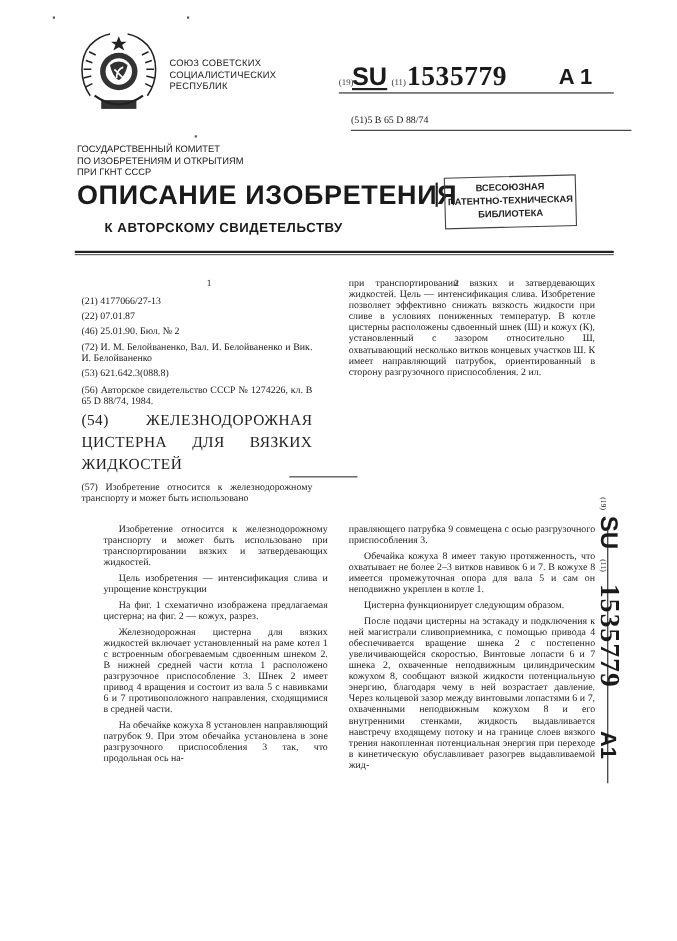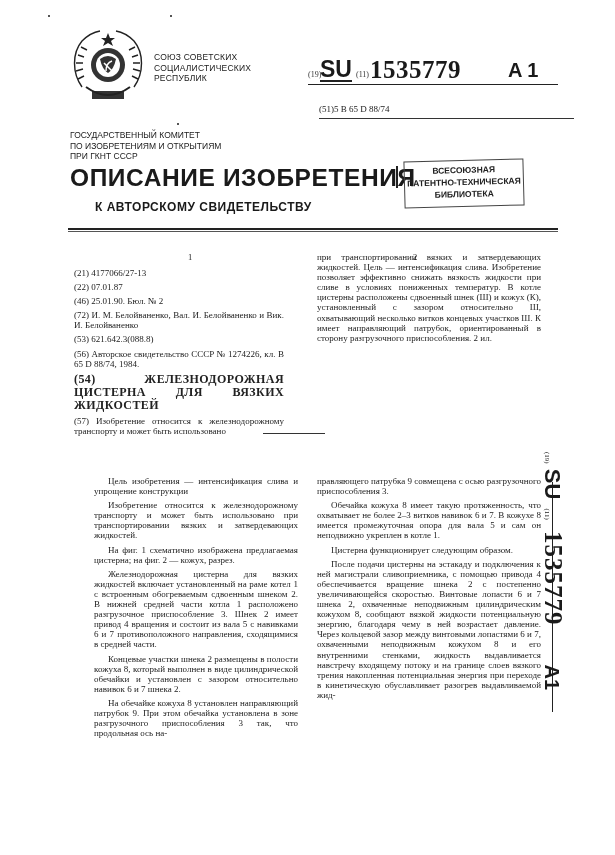--- a/index.html
+++ b/index.html
@@ -30,21 +30,21 @@
 
   .colnum { font-size: 8.5px; font-family: "Liberation Serif", serif; }
   #colnum-1 { left: 188px; top: 252px; }
   #colnum-2 { left: 413px; top: 252px; }
 
   .col { font-family: "Liberation Serif", serif; font-size: 9px; line-height: 10.1px; text-align: justify; color: #222; }
   .col p { margin: 4px; }
   .indent { text-indent: 14px; }
 
   #biblio { left: 70px; top: 264px; width: 218px; }
-  #biblio .big { font-size: 12px; line-height: 13px; letter-spacing: 0.4px; font-weight: bold; }
+  #biblio .big { font-size: 14px; line-height: 20px; letter-spacing: 0.4px; }
   #abstract-right { left: 313px; top: 248px; width: 232px; }
 
   #sep-rule { left: 263px; top: 433px; width: 62px; height: 1px; background: #333; }
 
   #body-left { left: 90px; top: 472px; width: 212px; }
   #body-right { left: 313px; top: 472px; width: 232px; }
 
   
   #side { left: 545px; top: 452px; width: 30px; height: 270px; }
   #side-line { left: 552px; top: 482px; width: 1.2px; height: 230px; background: #222; }
@@ -125,25 +125,24 @@
   <p>(57) Изобретение относится к железнодорожному транспорту и может быть использовано</p>
 </div>
 
 <div id="abstract-right" class="abs col">
   <p>при транспортировании вязких и затвердевающих жидкостей. Цель — интенсификация слива. Изобретение позволяет эффективно снижать вязкость жидкости при сливе в условиях пониженных температур. В котле цистерны расположены сдвоенный шнек (Ш) и кожух (К), установленный с зазором относительно Ш, охватывающий несколько витков концевых участков Ш. К имеет направляющий патрубок, ориентированный в сторону разгрузочного приспособления. 2 ил.</p>
 </div>
 
 <div id="sep-rule" class="abs"></div>
 
 <div id="body-left" class="abs col">
+  <p class="indent">Изобретение относится к железнодорожному транспорту и может быть использовано при транспортировании вязких и затвердевающих жидкостей.</p>
   <p class="indent">Цель изобретения — интенсификация слива и упрощение конструкции</p>
-  <p class="indent">Изобретение относится к железнодорожному транспорту и может быть использовано при транспортировании вязких и затвердевающих жидкостей.</p>
   <p class="indent">На фиг. 1 схематично изображена предлагаемая цистерна; на фиг. 2 — кожух, разрез.</p>
   <p class="indent">Железнодорожная цистерна для вязких жидкостей включает установленный на раме котел 1 с встроенным обогреваемым сдвоенным шнеком 2. В нижней средней части котла 1 расположено разгрузочное приспособление 3. Шнек 2 имеет привод 4 вращения и состоит из вала 5 с навивками 6 и 7 противоположного направления, сходящимися в средней части.</p>
-  <p class="indent">Концевые участки шнека 2 размещены в полости кожуха 8, который выполнен в виде цилиндрической обечайки и установлен с зазором относительно навивок 6 и 7 шнека 2.</p>
   <p class="indent">На обечайке кожуха 8 установлен направляющий патрубок 9. При этом обечайка установлена в зоне разгрузочного приспособления 3 так, что продольная ось на-</p>
 </div>
 
 <div id="body-right" class="abs col">
   <p>правляющего патрубка 9 совмещена с осью разгрузочного приспособления 3.</p>
   <p class="indent">Обечайка кожуха 8 имеет такую протяженность, что охватывает не более 2–3 витков навивок 6 и 7. В кожухе 8 имеется промежуточная опора для вала 5 и сам он неподвижно укреплен в котле 1.</p>
   <p class="indent">Цистерна функционирует следующим образом.</p>
   <p class="indent">После подачи цистерны на эстакаду и подключения к ней магистрали сливоприемника, с помощью привода 4 обеспечивается вращение шнека 2 с постепенно увеличивающейся скоростью. Винтовые лопасти 6 и 7 шнека 2, охваченные неподвижным цилиндрическим кожухом 8, сообщают вязкой жидкости потенциальную энергию, благодаря чему в ней возрастает давление. Через кольцевой зазор между винтовыми лопастями 6 и 7, охваченными неподвижным кожухом 8 и его внутренними стенками, жидкость выдавливается навстречу входящему потоку и на границе слоев вязкого трения накопленная потенциальная энергия при переходе в кинетическую обуславливает разогрев выдавливаемой жид-</p>
 </div>
 

